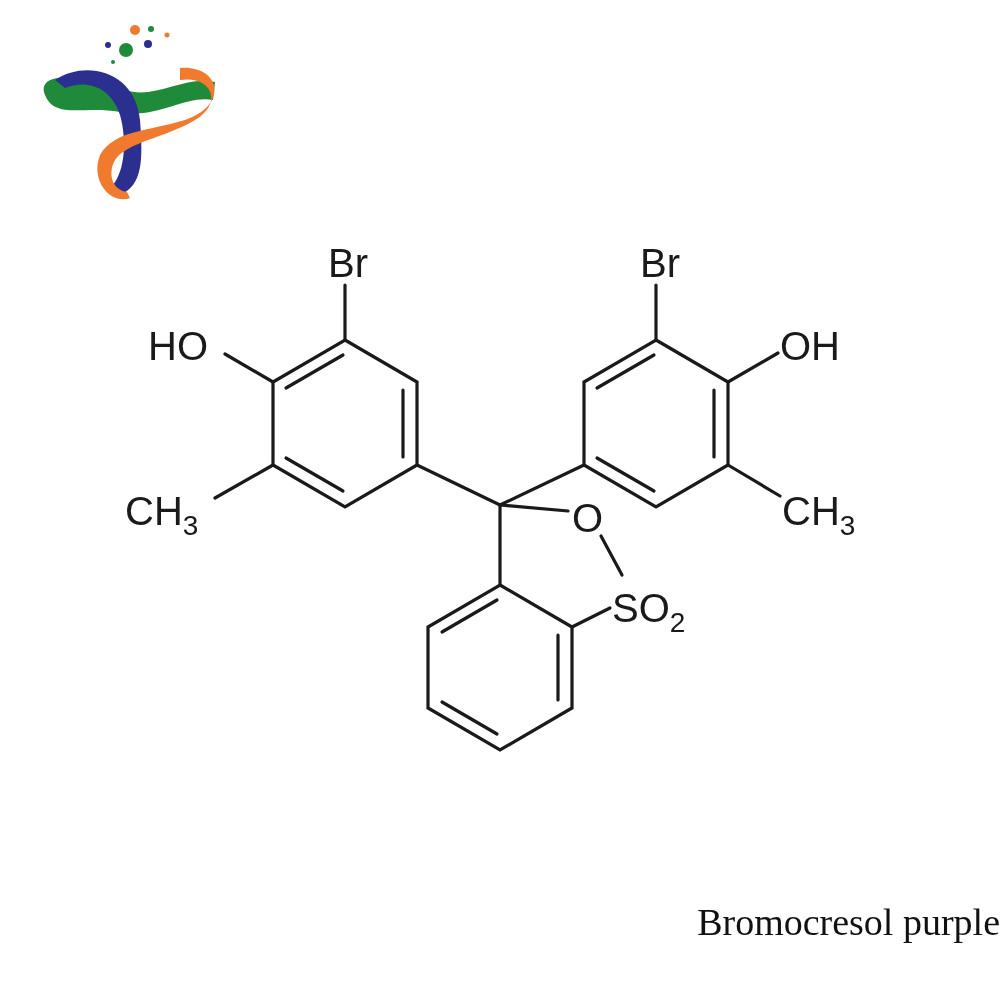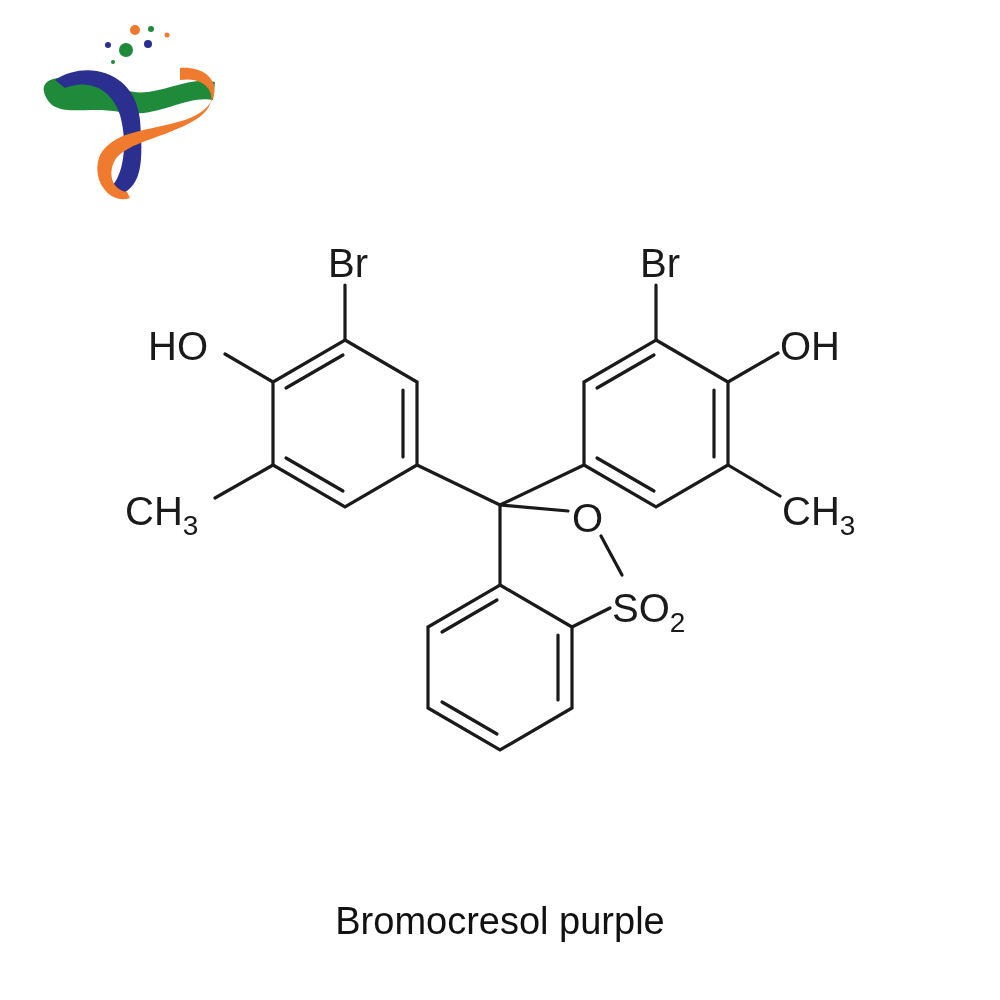--- a/index.html
+++ b/index.html
@@ -2,21 +2,21 @@
 <html><head>
 <meta charset="utf-8">
 <style>
   html, body { margin:0; padding:0; background:#ffffff; }
   body { width:1000px; height:1000px; position:relative; overflow:hidden; font-family:"Liberation Sans", sans-serif; }
   #logo { position:absolute; left:15px; top:20px; width:215px; height:190px; }
   #structure { position:absolute; left:0; top:0; width:1000px; height:1000px; }
   .bond { stroke:#1a1a1a; stroke-width:3.2; stroke-linecap:round; fill:none; }
   .atom { font-family:"Liberation Sans", sans-serif; font-size:40px; fill:#1a1a1a; }
   .sub { font-size:28px; }
-  #caption { position:absolute; left:0; width:1000px; top:900px; text-align:center; font-family:Liberation Sans, sans-serif; font-size:38px; color:#111; }
+  #caption { position:absolute; left:0; width:1000px; top:900px; text-align:right; font-family:Liberation Serif, serif; font-size:38px; color:#111; }
 </style>
 </head>
 <body>
 
 <svg id="logo" viewBox="0 0 215 190">
   <circle cx="120" cy="10" r="5" fill="#f07a2e"></circle>
   <circle cx="136" cy="9" r="3" fill="#1f8a3a"></circle>
   <circle cx="152" cy="15" r="2.5" fill="#f07a2e"></circle>
   <circle cx="93" cy="25" r="3" fill="#2b2f8f"></circle>
   <circle cx="111" cy="30" r="7" fill="#1f8a3a"></circle>

